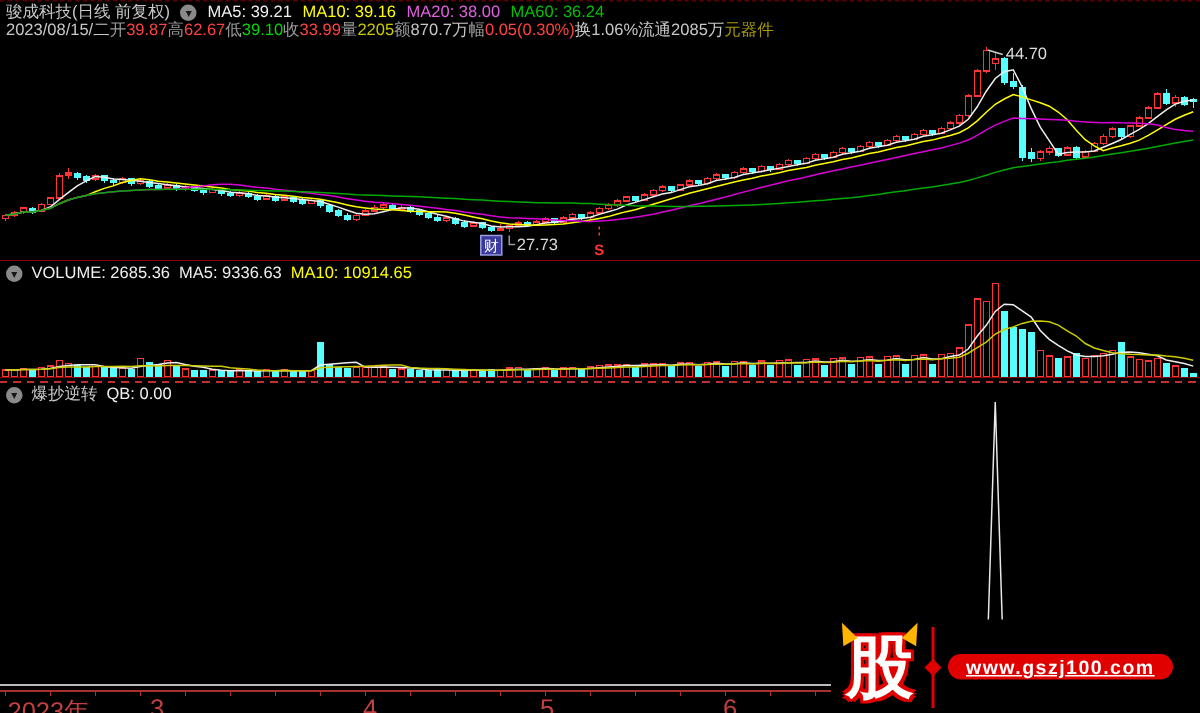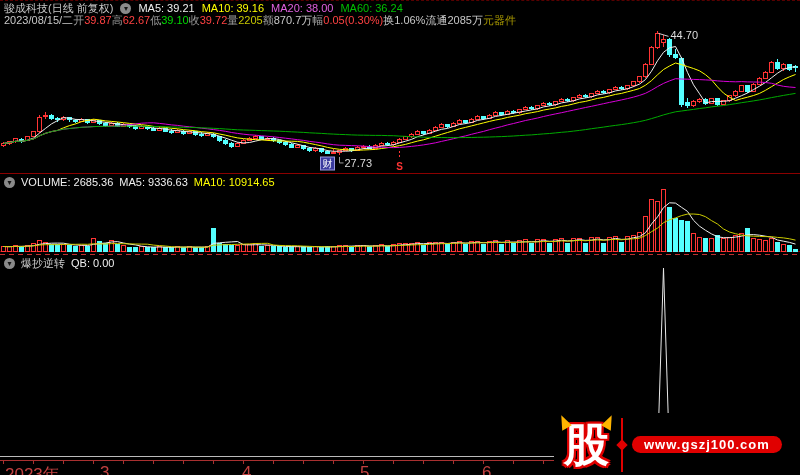--- a/index.html
+++ b/index.html
@@ -33,21 +33,21 @@
         border-color:transparent transparent #ffb400 transparent;transform:rotate(-30deg);}
   .horn-r{top:-7px;right:-6px;border-width:0 7px 14px 4px;
         border-color:transparent transparent #ffb400 transparent;transform:rotate(30deg);}
   .logo-div{position:relative;width:2px;height:54px;background:#e00000;margin:0 9px 0 12px;}
   .logo-div i{position:absolute;left:-3px;top:23px;width:8px;height:8px;background:#e00000;transform:rotate(45deg);}
   .logo-right{display:flex;flex-direction:column;align-items:center;gap:3px;}
   .logo-title{font-size:26px;font-weight:bold;color:#fff;line-height:1;letter-spacing:13px;margin-right:-13px;
         text-shadow:-2px 0 #e00000,2px 0 #e00000,0 -2px #e00000,0 2px #e00000,
                     -1px -1px #e00000,1px 1px #e00000,-1px 1px #e00000,1px -1px #e00000;}
   .logo-pill{background:#e00000;color:#fff;font-weight:bold;font-size:13px;line-height:17px;
-        border-radius:9px;padding:0 12px;letter-spacing:1px;}
+        border-radius:9px;padding:0 12px;letter-spacing:1px;text-decoration:underline;}
 </style>
 </head>
 <body>
 
 <div class="stage">
 
   <svg id="chart-svg" width="800" height="475">
       <g shape-rendering="crispEdges">
         <line x1="0" y1="172.5" x2="800" y2="172.5" stroke="#8b0000"></line>
         <line x1="0" y1="250.5" x2="800" y2="250.5" stroke="#8b0000"></line>
@@ -644,21 +644,21 @@
     <span class="t-yel">MA10: 39.16</span>
     <span class="t-mag">MA20: 38.00</span>
     <span class="t-grn">MA60: 36.24</span>
   </div>
 
   <div class="hline" id="line2">
     <span class="t-gray">2023/08/15/二</span>
     <span><span class="lbl">开</span><span class="t-red">39.87</span></span>
     <span><span class="lbl">高</span><span class="t-red">62.67</span></span>
     <span><span class="lbl">低</span><span class="t-lgrn">39.10</span></span>
-    <span><span class="lbl">收</span><span class="t-red">39.72</span></span>
+    <span><span class="lbl">收</span><span class="t-red">33.99</span></span>
     <span><span class="lbl">量</span><span class="t-vyel">2205</span></span>
     <span><span class="lbl">额</span><span class="t-gray">870.7万</span></span>
     <span><span class="lbl">幅</span><span class="t-red">0.05(0.30%)</span></span>
     <span class="t-gray">换1.06%</span>
     <span class="t-gray">流通2085万</span>
     <span class="t-sec">元器件</span>
   </div>
 
   <div class="pane-header" id="vol-header">
     <span class="circle-icon">▾</span>

